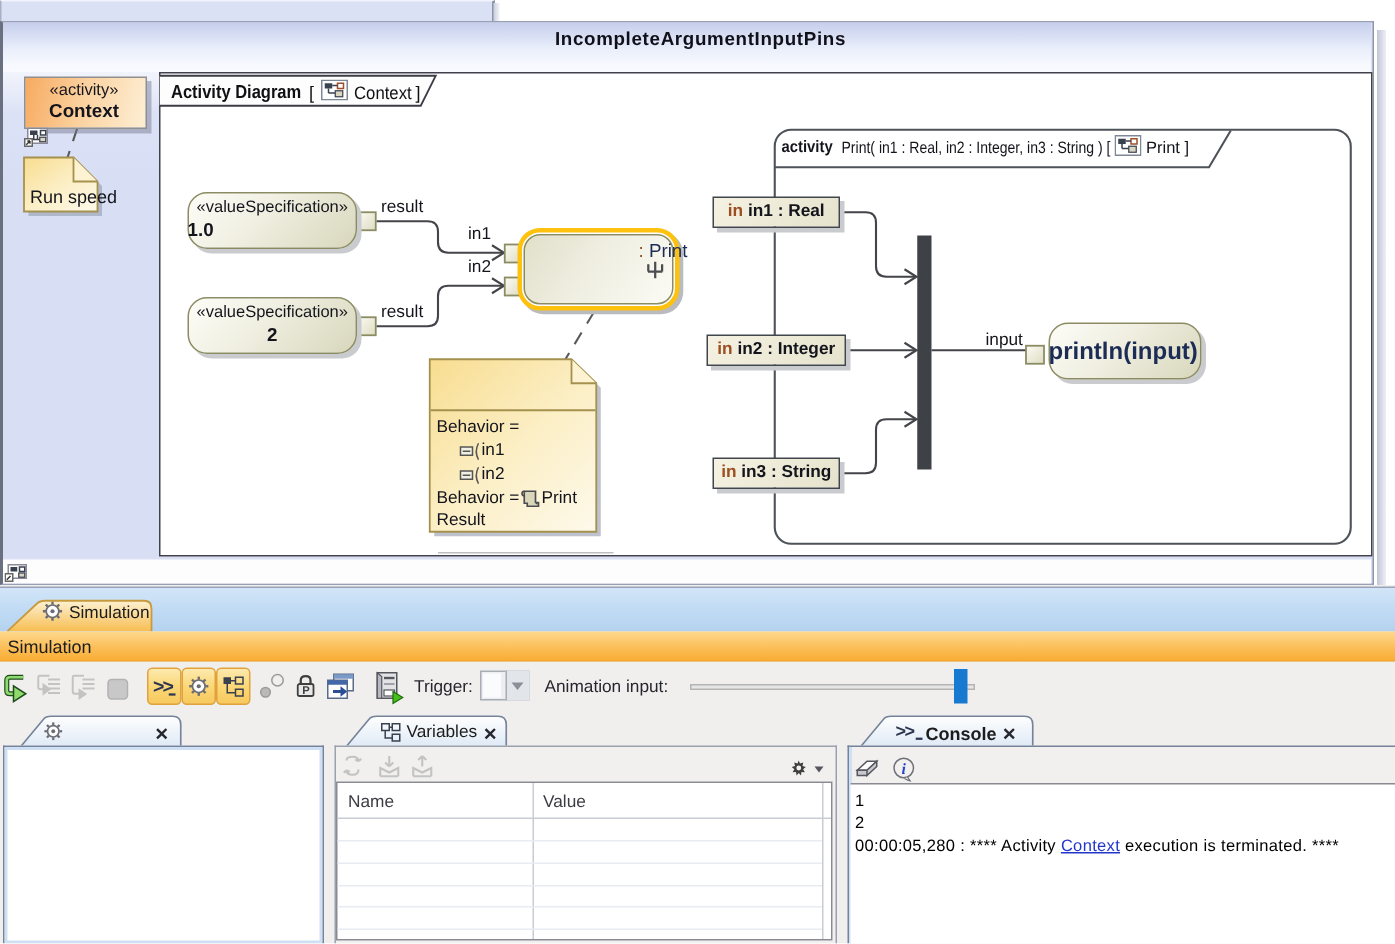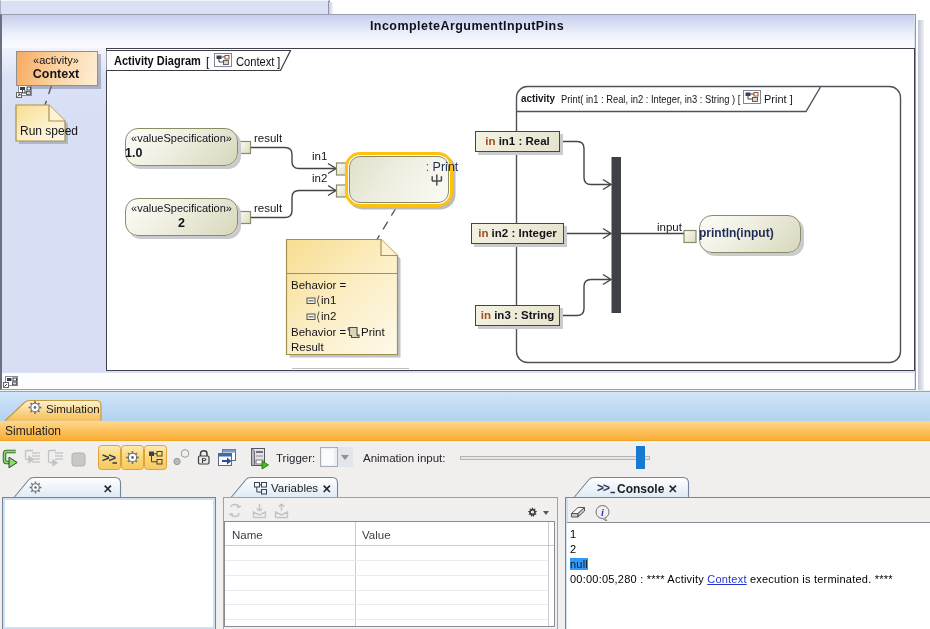--- a/index.html
+++ b/index.html
@@ -178,21 +178,21 @@
 
 <div class="abs" style="left:475px;top:131px;width:85px;height:21px;background:linear-gradient(135deg,#f5f2e3,#e5e2cc);border:1px solid #41464c;box-shadow:3px 3px 0 #c9cbce;box-sizing:border-box;"></div>
 <div class="tx" style="left:475px;top:135px;width:85px;text-align:center;font-size:11.5px;font-weight:bold;color:#14141c;"><span style="color:#9c4f21;">in</span> in1 : Real</div>
 <div class="abs" style="left:471px;top:223px;width:93px;height:21px;background:linear-gradient(135deg,#f5f2e3,#e5e2cc);border:1px solid #41464c;box-shadow:3px 3px 0 #c9cbce;box-sizing:border-box;"></div>
 <div class="tx" style="left:471px;top:227px;width:93px;text-align:center;font-size:11.5px;font-weight:bold;color:#14141c;"><span style="color:#9c4f21;">in</span> in2 : Integer</div>
 <div class="abs" style="left:475px;top:305px;width:85px;height:21px;background:linear-gradient(135deg,#f5f2e3,#e5e2cc);border:1px solid #41464c;box-shadow:3px 3px 0 #c9cbce;box-sizing:border-box;"></div>
 <div class="tx" style="left:475px;top:309px;width:85px;text-align:center;font-size:11.5px;font-weight:bold;color:#14141c;"><span style="color:#9c4f21;">in</span> in3 : String</div>
 
 <div class="tx" style="left:657px;top:221px;font-size:11.5px;color:#14141c;">input</div>
 <div class="abs" style="left:699px;top:215px;width:102px;height:38px;border-radius:13px;background:linear-gradient(135deg,#fdfdf8 0%,#efeee0 45%,#d8d7bc 100%);border:1.4px solid #8c8c64;box-shadow:3px 3px 0 #c9cbce;box-sizing:border-box;"></div>
-<div class="tx" style="left:699px;top:226px;width:87px;text-align:left;font-size:12px;font-weight:bold;color:#1c2c55;">println(input)</div>
+<div class="tx" style="left:699px;top:226px;width:87px;text-align:left;font-size:16px;font-weight:bold;color:#1c2c55;">println(input)</div>
 
 <svg class="abs" style="left:3px;top:376px;" width="15" height="12" viewBox="0 0 15 12">
  <rect x="2.5" y="0.5" width="12" height="9" fill="#fff" stroke="#8a8a9a"></rect>
  <rect x="4" y="2" width="4.5" height="3" fill="#39414f"></rect>
  <rect x="10" y="2" width="3.5" height="3" fill="none" stroke="#39414f"></rect>
  <rect x="9.5" y="6" width="4" height="2.8" fill="#d8d5c0" stroke="#39414f" stroke-width="0.8"></rect>
  <rect x="0.5" y="6.5" width="5" height="5" fill="#fff" stroke="#666"></rect>
  <path d="M1.5,10.5 L4,8" stroke="#333" stroke-width="0.9"></path>
 </svg>
 
@@ -405,15 +405,14 @@
  <g transform="translate(26,1)">
   <circle cx="7.5" cy="7" r="6.5" fill="none" stroke="#70707a"></circle>
   <path d="M10,13 L12,16 L8,14" fill="#f1f0ee" stroke="#70707a" stroke-width="0.9"></path>
   <text x="6" y="11" font-family="Liberation Serif" font-size="10.5" font-weight="bold" font-style="italic" fill="#2743c8">i</text>
  </g>
 </svg>
 <div class="abs" style="left:567px;top:522px;width:363px;height:107px;background:#fff;border-top:1px solid #8a8a92;"></div>
 <div class="abs tx" style="left:570px;top:527px;font-size:11px;color:#000;line-height:15.1px;letter-spacing:0.22px;">
  <div>1</div>
  <div>2</div>
- <div><span style="background:#3298f3;color:#0a2030;">null</span></div>
  <div>00:00:05,280 : **** Activity <span style="color:#2336cc;text-decoration:underline;">Context</span> execution is terminated. ****</div>
 </div>
 
 </body></html>

